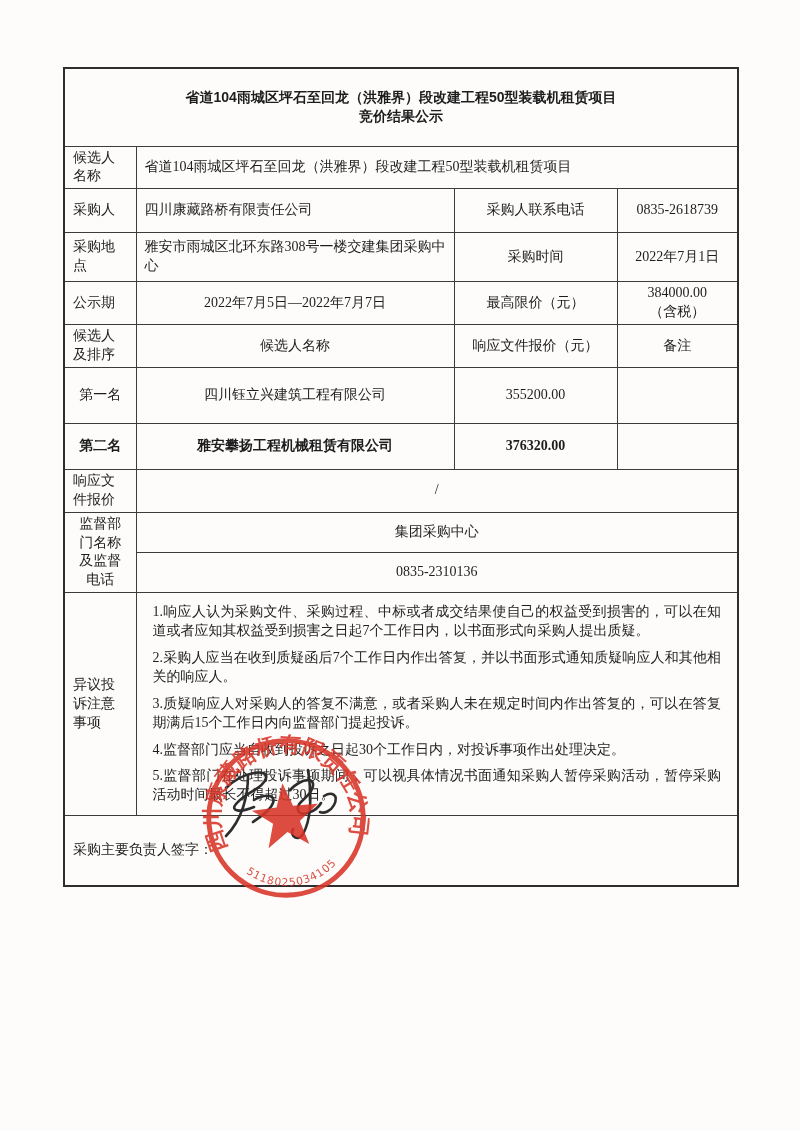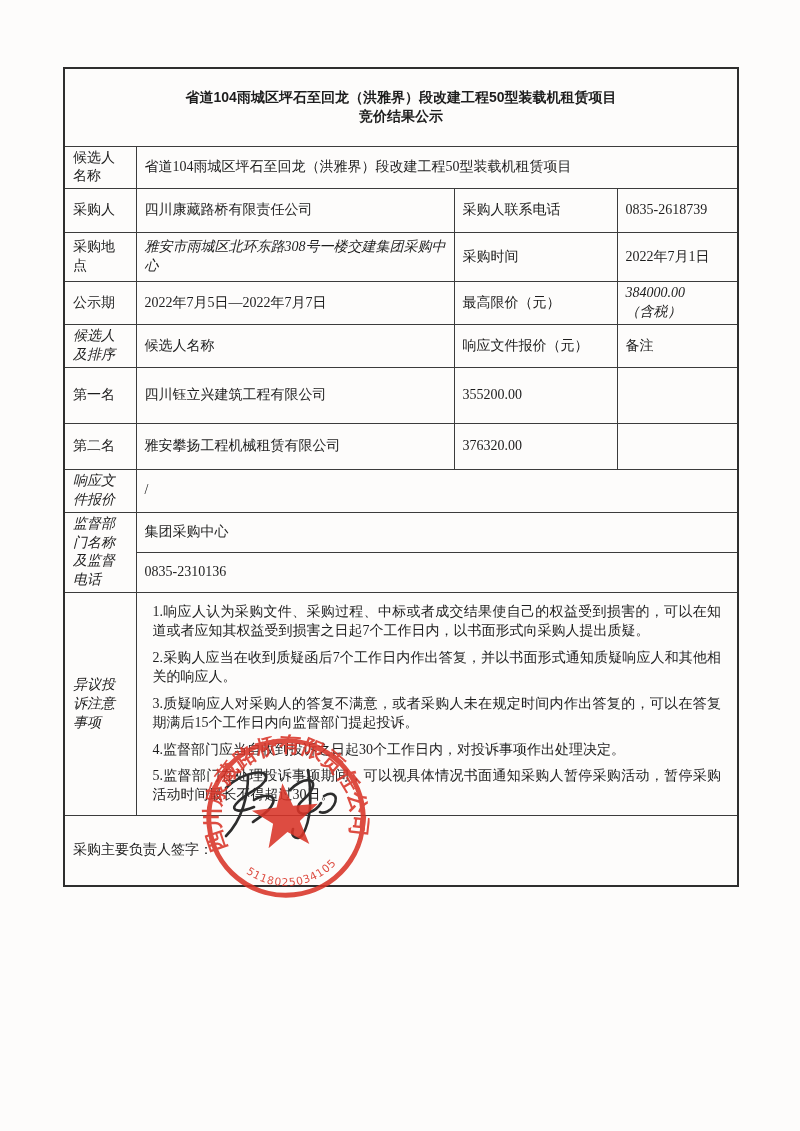--- a/index.html
+++ b/index.html
@@ -23,37 +23,37 @@
     vertical-align:middle;
     line-height:1.35;
     word-break:break-all;
   }
   .title-cell{
     font-family:"Liberation Sans","DejaVu Sans",sans-serif;
     font-weight:bold;font-size:20px;text-align:center;line-height:1.8;
     padding:6px 10px;
   }
   .lbl{padding:2px 6px;}
-  .c{}
+  .c{text-align:center;}
   .notice-cell{
     padding:8px 10px;font-size:13.8px;text-align:justify;line-height:1.52;
     vertical-align:middle;
   }
   .notice-line{margin:8px;font-family:Liberation Serif, serif;}
   .sign-cell{font-size:15px;padding-left:10px;}
-  .two-line{line-height:1.3;font-style:italic;}
+  .two-line{line-height:1.3;}
   
   .r-title{height:78px;}
   .r-proj{height:41px;}
   .r-buyer{height:44px;}
   .r-loc{height:49px;}
   .r-pub{height:34px;margin-top:11px;}
   .r-cand{height:39px;}
   .r-first{height:56px;}
-  .r-second{height:46px;}
+  .r-second{height:46px;font-weight:bold;}
   .r-other{height:40px;}
   .r-sup{height:36px;}
   .r-obj{height:192px;}
   .r-sign{height:70px;}
   
   .stamp{
     position:absolute;left:203px;top:735px;width:166px;height:166px;
     transform:rotate(-6deg);
     opacity:.88;
     pointer-events:none;

